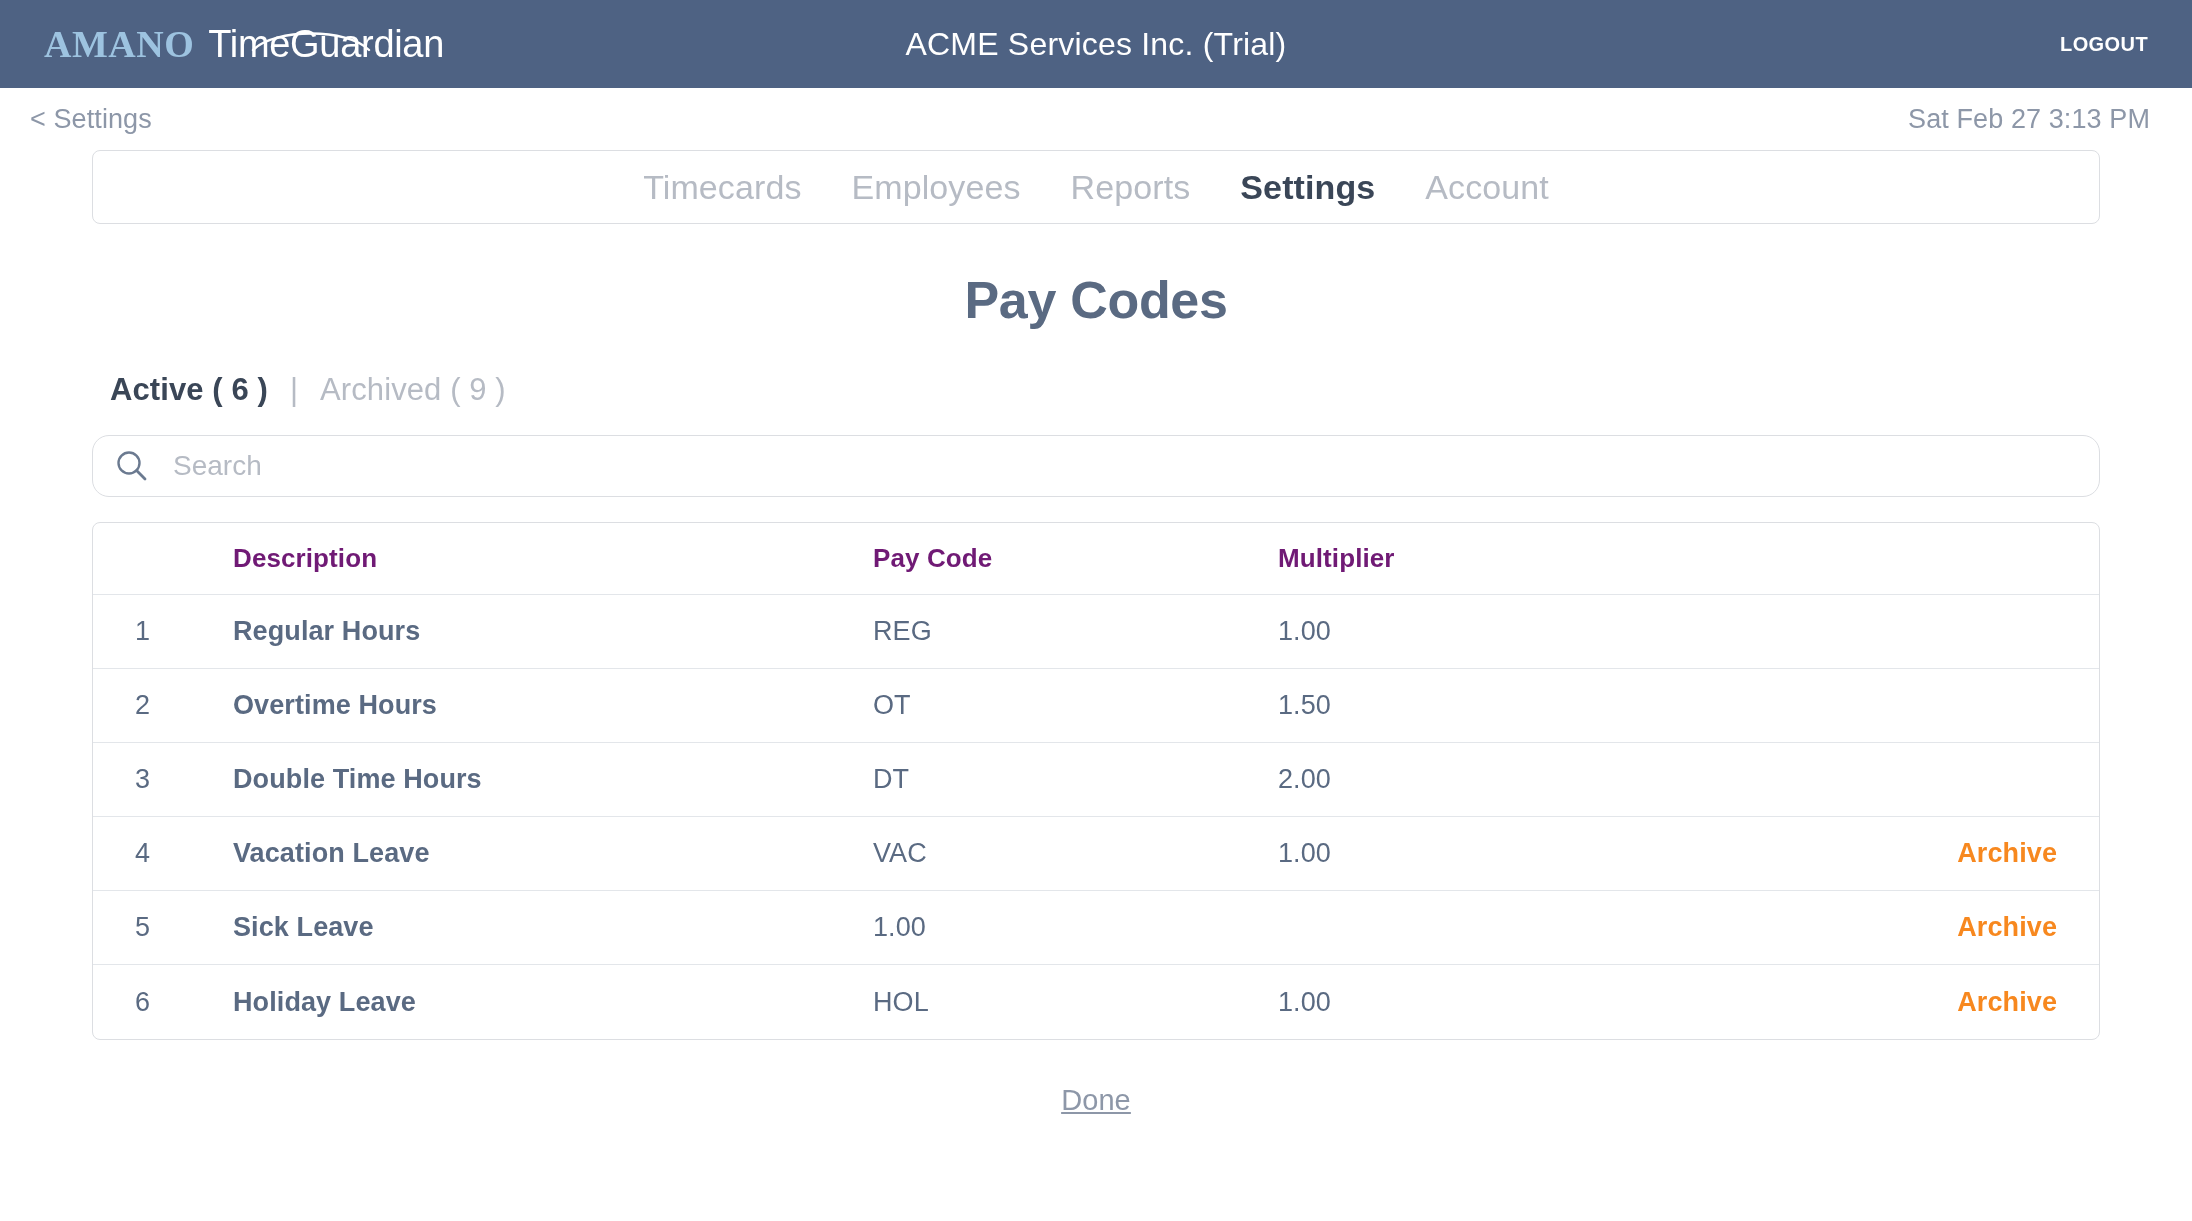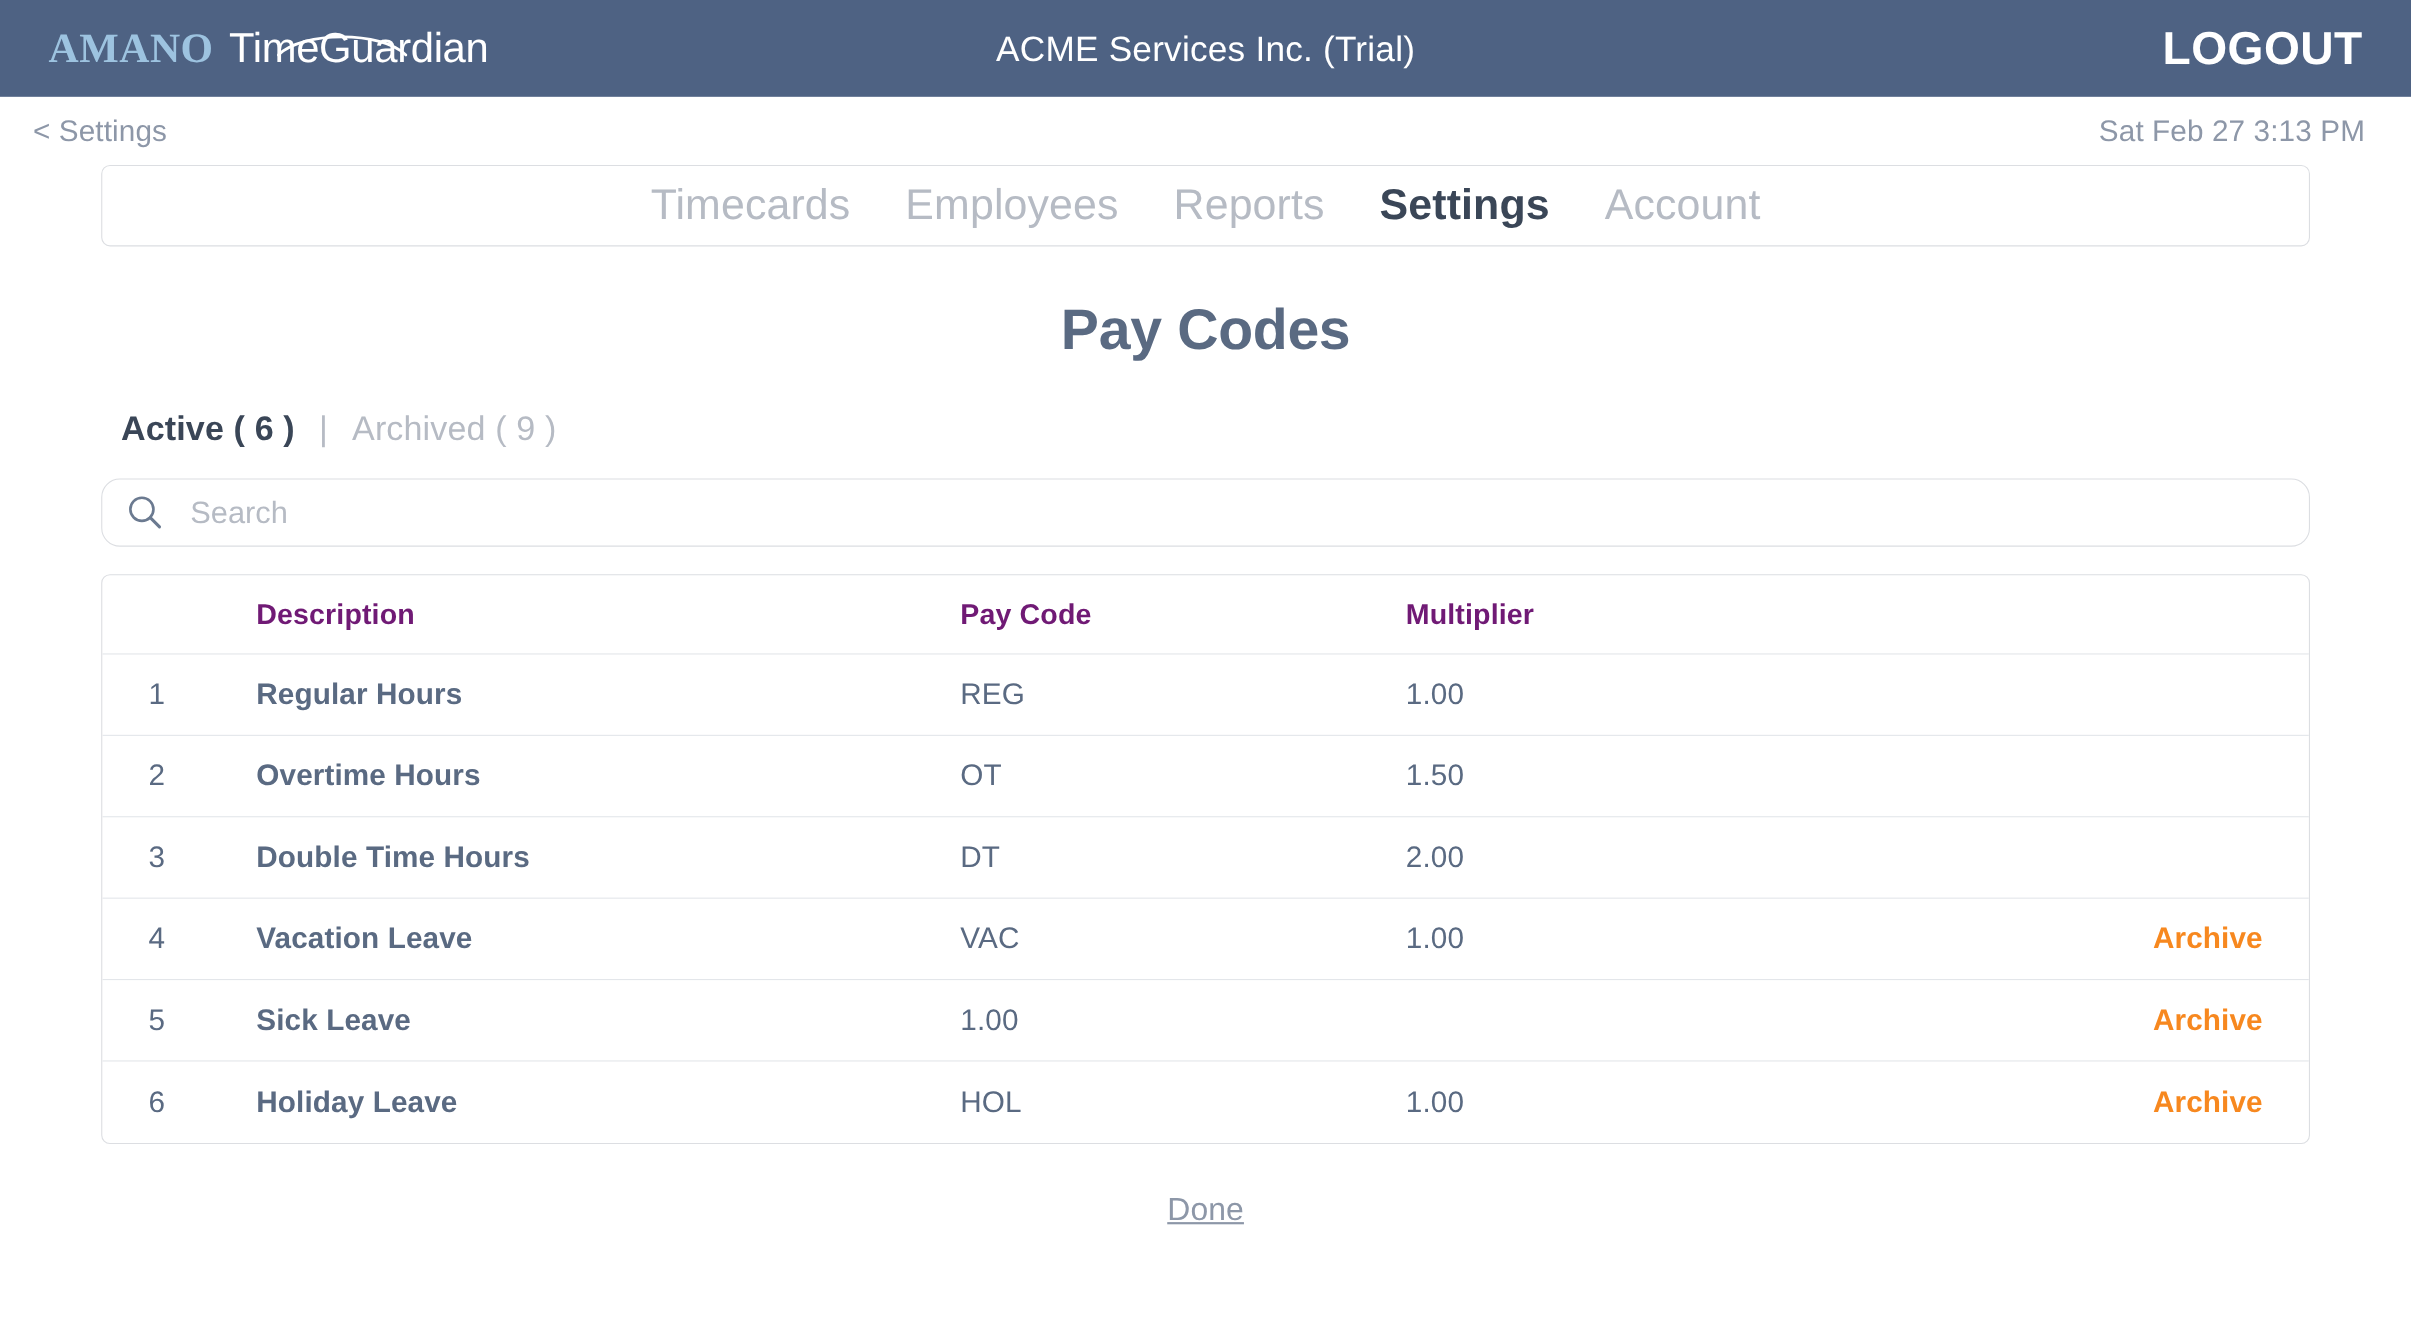--- a/index.html
+++ b/index.html
@@ -57,21 +57,21 @@
     left: 0; right: 0;
     text-align: center;
     font-size: 32px;
     color: #ffffff;
     font-weight: 400;
     letter-spacing: 0.2px;
   }
 
   .logout {
     margin-left: auto;
-    font-size: 42px;
+    font-size: 20px;
     font-weight: bold;
     color: #ffffff;
     letter-spacing: 0.4px;
     position: relative;
     z-index: 2;
     cursor: pointer;
   }
 
   
   .subhead {
@@ -101,21 +101,21 @@
     height: 74px;
     border: 1px solid #DCDEE2;
     border-radius: 8px;
     display: flex;
     align-items: center;
     justify-content: center;
     gap: 0px;
     background: #ffffff;
   }
   .nav-item {
-    font-size: 39px;
+    font-size: 34px;
     color: #B6BBC4;
     padding: 0 25px;
     cursor: pointer;
     letter-spacing: 0.1px;
   }
   .nav-item.active {
     color: #3A4657;
     font-weight: bold;
   }
 

